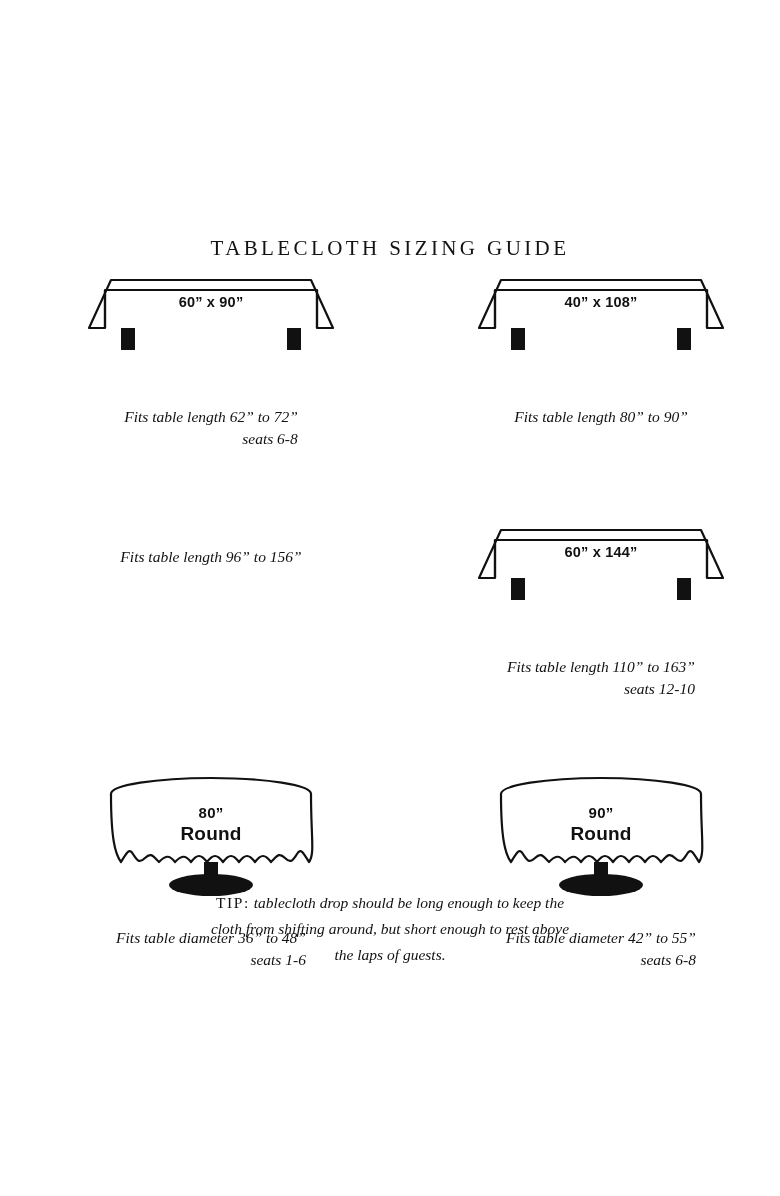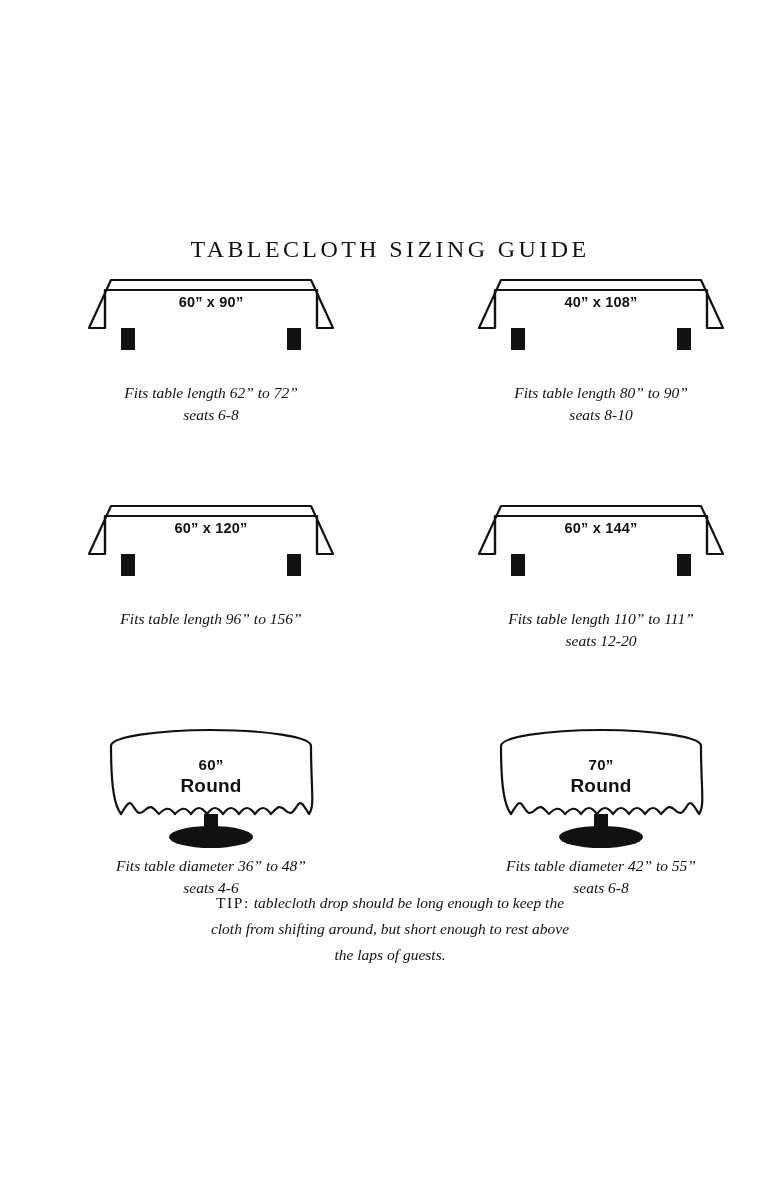--- a/index.html
+++ b/index.html
@@ -20,21 +20,21 @@
     height: 1196px;
     position: relative;
   }
   .guide-title {
     position: absolute;
     top: 236px;
     left: 0;
     width: 780px;
     text-align: center;
     font-family: "Liberation Serif", serif;
-    font-size: 24px;
+    font-size: 21px;
     letter-spacing: 3.4px;
     color: #121212;
     font-weight: 400;
   }
 
   
   .grid {
     position: absolute;
     top: 272px;
     left: 16px;
@@ -56,23 +56,23 @@
     position: relative;
   }
   .art.round {
     height: 135px;
   }
   .caption {
     font-family: "Liberation Serif", serif;
     font-style: italic;
     font-size: 15.5px;
     line-height: 22px;
-    text-align: center;
-    color: #111111;
-    margin-top: 0;
+    text-align: right;
+    color: #111111;
+    margin-top: 24px;
   }
   .caption .seats {
     display: block;
   }
   .size-label {
     position: absolute;
     width: 100%;
     text-align: center;
     font-family: "Liberation Sans", sans-serif;
     font-weight: bold;
@@ -148,62 +148,50 @@
             <path d="M24 18 L236 18" stroke="#111111" stroke-width="2.2"></path>
             <path d="M24 18 L24 56 M236 18 L236 56" stroke="#111111" stroke-width="2.2"></path>
             <rect x="40" y="56" width="14" height="22" fill="#111111"></rect>
             <rect x="206" y="56" width="14" height="22" fill="#111111"></rect>
             <path d="M8 56 L24 56 M236 56 L252 56" stroke="#111111" stroke-width="2.2"></path>
           </svg>
           <div class="size-label rect">40” x 108”</div>
         </div>
         <div class="caption">
           <span>Fits table length 80” to 90”</span>
-          <span class="seats">seats 8-10</span>
         </div>
       </div>
 
     </div>
 
     <div style="height:72px"></div>
 
     <div class="row">
+
+      <div class="cell">
+        <div class="caption">
+          <span>Fits table length 96” to 156”</span>
+        </div>
+      </div>
 
       <div class="cell">
         <div class="art">
           <svg width="260" height="110" viewBox="0 0 260 110">
             <path d="M30 8 L230 8 L252 56 L236 56 L236 18 L24 18 L24 56 L8 56 Z" fill="#ffffff" stroke="#111111" stroke-width="2.2" stroke-linejoin="round"></path>
             <path d="M24 18 L236 18" stroke="#111111" stroke-width="2.2"></path>
             <path d="M24 18 L24 56 M236 18 L236 56" stroke="#111111" stroke-width="2.2"></path>
             <rect x="40" y="56" width="14" height="22" fill="#111111"></rect>
             <rect x="206" y="56" width="14" height="22" fill="#111111"></rect>
             <path d="M8 56 L24 56 M236 56 L252 56" stroke="#111111" stroke-width="2.2"></path>
           </svg>
-          <div class="size-label rect">60” x 120”</div>
-        </div>
-        <div class="caption">
-          <span>Fits table length 96” to 156”</span>
-        </div>
-      </div>
-
-      <div class="cell">
-        <div class="art">
-          <svg width="260" height="110" viewBox="0 0 260 110">
-            <path d="M30 8 L230 8 L252 56 L236 56 L236 18 L24 18 L24 56 L8 56 Z" fill="#ffffff" stroke="#111111" stroke-width="2.2" stroke-linejoin="round"></path>
-            <path d="M24 18 L236 18" stroke="#111111" stroke-width="2.2"></path>
-            <path d="M24 18 L24 56 M236 18 L236 56" stroke="#111111" stroke-width="2.2"></path>
-            <rect x="40" y="56" width="14" height="22" fill="#111111"></rect>
-            <rect x="206" y="56" width="14" height="22" fill="#111111"></rect>
-            <path d="M8 56 L24 56 M236 56 L252 56" stroke="#111111" stroke-width="2.2"></path>
-          </svg>
           <div class="size-label rect">60” x 144”</div>
         </div>
         <div class="caption">
-          <span>Fits table length 110” to 111”</span>
-          <span class="seats">seats 12-20</span>
+          <span>Fits table length 110” to 163”</span>
+          <span class="seats">seats 12-10</span>
         </div>
       </div>
 
     </div>
 
     <div style="height:68px"></div>
 
     <div class="row">
 
       <div class="cell">
@@ -211,42 +199,42 @@
           <svg width="260" height="135" viewBox="0 0 260 135">
             <ellipse cx="130" cy="26" rx="100" ry="16" fill="#ffffff" stroke="#111111" stroke-width="2.2"></ellipse>
             <path d="M30 26 C30 70, 34 86, 40 94 C46 84, 48 80, 52 86 C56 92, 58 96, 64 90
                      C70 84, 72 88, 78 94 C84 88, 88 86, 94 94 C100 88, 104 86, 110 94
                      C116 86, 120 86, 126 94 C132 86, 136 86, 142 94 C148 86, 152 86, 158 94
                      C164 86, 168 86, 174 94 C180 86, 184 86, 190 94 C196 88, 198 84, 204 90
                      C210 96, 212 92, 216 86 C220 80, 222 84, 228 94 C234 86, 230 70, 230 26" fill="#ffffff" stroke="#111111" stroke-width="2.2" stroke-linejoin="round"></path>
             <rect x="123" y="94" width="14" height="18" fill="#111111"></rect>
             <ellipse cx="130" cy="117" rx="42" ry="11" fill="#111111"></ellipse>
           </svg>
-          <div class="size-label round-1">60”</div>
+          <div class="size-label round-1">80”</div>
           <div class="size-label round-2">Round</div>
         </div>
         <div class="caption">
           <span>Fits table diameter 36” to 48”</span>
-          <span class="seats">seats 4-6</span>
+          <span class="seats">seats 1-6</span>
         </div>
       </div>
 
       <div class="cell">
         <div class="art round">
           <svg width="260" height="135" viewBox="0 0 260 135">
             <ellipse cx="130" cy="26" rx="100" ry="16" fill="#ffffff" stroke="#111111" stroke-width="2.2"></ellipse>
             <path d="M30 26 C30 70, 34 86, 40 94 C46 84, 48 80, 52 86 C56 92, 58 96, 64 90
                      C70 84, 72 88, 78 94 C84 88, 88 86, 94 94 C100 88, 104 86, 110 94
                      C116 86, 120 86, 126 94 C132 86, 136 86, 142 94 C148 86, 152 86, 158 94
                      C164 86, 168 86, 174 94 C180 86, 184 86, 190 94 C196 88, 198 84, 204 90
                      C210 96, 212 92, 216 86 C220 80, 222 84, 228 94 C234 86, 230 70, 230 26" fill="#ffffff" stroke="#111111" stroke-width="2.2" stroke-linejoin="round"></path>
             <rect x="123" y="94" width="14" height="18" fill="#111111"></rect>
             <ellipse cx="130" cy="117" rx="42" ry="11" fill="#111111"></ellipse>
           </svg>
-          <div class="size-label round-1">70”</div>
+          <div class="size-label round-1">90”</div>
           <div class="size-label round-2">Round</div>
         </div>
         <div class="caption">
           <span>Fits table diameter 42” to 55”</span>
           <span class="seats">seats 6-8</span>
         </div>
       </div>
 
     </div>
 

